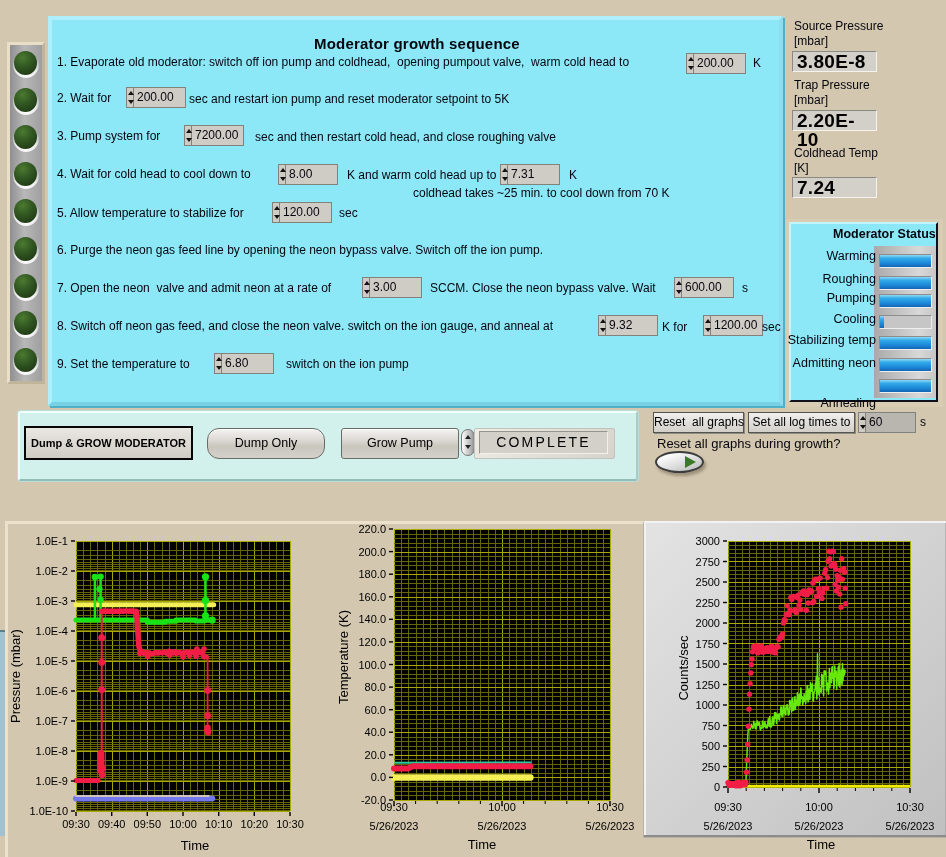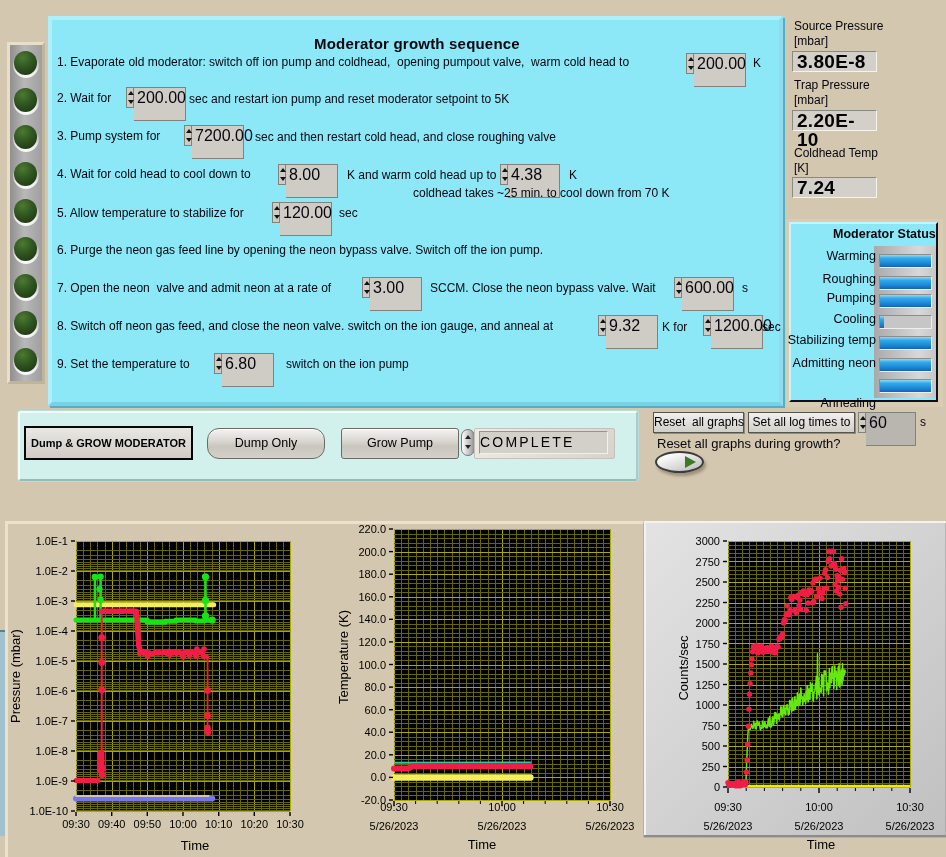--- a/index.html
+++ b/index.html
@@ -1,21 +1,21 @@
 <!DOCTYPE html>
 <html><head><meta charset="utf-8"><style>
 html,body{margin:0;padding:0}
 body{width:946px;height:857px;position:relative;background:#d4c7af;font-family:"Liberation Sans",sans-serif;overflow:hidden}
 .abs{position:absolute}
 .txt{position:absolute;font-size:12px;color:#06060e;white-space:nowrap;line-height:15px}
 .ctl{position:absolute;display:flex}
 .spin{width:8px;height:21px;background:#cfccc5;border:1px solid #82827c;box-sizing:border-box;position:relative}
 .spin:before{content:"";position:absolute;left:1px;top:3px;border-left:3px solid transparent;border-right:3px solid transparent;border-bottom:4px solid #111}
 .spin:after{content:"";position:absolute;left:1px;bottom:3px;border-left:3px solid transparent;border-right:3px solid transparent;border-top:4px solid #111}
-.nbox{height:34px;width:52px;background:#cfccc5;border:1px solid #82827c;border-left:none;box-sizing:border-box;font-size:16px;line-height:19px;padding-left:3px;color:#06060e}
+.nbox{height:21px;width:52px;background:#cfccc5;border:1px solid #82827c;border-left:none;box-sizing:border-box;font-size:12px;line-height:19px;padding-left:3px;color:#06060e}
 .disp{position:absolute;background:#d3d0ca;border-top:1px solid #8a8a84;border-left:1px solid #8a8a84;border-bottom:1px solid #f5f3ee;border-right:1px solid #f5f3ee;box-sizing:border-box;font-weight:bold;font-size:19px;line-height:19px;padding-left:4px;color:#000;letter-spacing:0.3px}
 .btn{position:absolute;box-sizing:border-box;text-align:center;color:#000}
 .gsvg{position:absolute}
 .tk{font-family:"Liberation Sans",sans-serif;font-size:11px;fill:#000}
 .ax{font-family:"Liberation Sans",sans-serif;font-size:13px;fill:#000}
 .led{position:absolute;width:26px;height:27px;border-radius:50%;background:radial-gradient(circle at 50% 82%, #ffffff 0%, #ececec 38%, #a8a8a8 72%, #8d8d8d 100%)}
 .led:after{content:"";position:absolute;left:1px;top:0px;width:23px;height:24px;border-radius:50%;background:radial-gradient(circle at 38% 28%, #4c7a30 0%, #315722 42%, #243f17 75%, #1a330e 100%)}
 .bar{position:absolute;box-sizing:border-box;background:#c6c6c6;border-top:1px solid #8d8d8d;border-left:1px solid #8d8d8d;border-bottom:1px solid #eeeeee;border-right:1px solid #eeeeee}
 .fill{position:absolute;left:0;top:0;bottom:0;background:linear-gradient(180deg,#8ed8f4 0%,#31a9e8 28%,#1b86d6 70%,#1465b4 100%)}
 .slbl{position:absolute;font-size:12.5px;color:#06060e;text-align:right;white-space:nowrap}
@@ -58,21 +58,21 @@
 <div class="txt" style="left:255px;top:130px">sec and then restart cold head, and close roughing valve</div>
 
 <div class="txt" style="left:57px;top:167px">4. Wait for cold head to cool down to</div>
 <div class="ctl" style="left:278px;top:164px">
     <div class="spin"></div>
     <div class="nbox">8.00</div>
   </div>
 <div class="txt" style="left:347px;top:168px">K and warm cold head up to</div>
 <div class="ctl" style="left:500px;top:164px">
     <div class="spin"></div>
-    <div class="nbox">4.38</div>
+    <div class="nbox">7.31</div>
   </div>
 <div class="txt" style="left:569px;top:168px">K</div>
 <div class="txt" style="left:413px;top:186px">coldhead takes ~25 min. to cool down from 70 K</div>
 
 <div class="txt" style="left:57px;top:206px">5. Allow temperature to stabilize for</div>
 <div class="ctl" style="left:272px;top:202px">
     <div class="spin"></div>
     <div class="nbox">120.00</div>
   </div>
 <div class="txt" style="left:339px;top:206px">sec</div>
@@ -151,21 +151,21 @@
 <div class="slbl" style="left:700px;top:396px;width:176px">Annealing</div>
 
 <div class="abs" style="left:18px;top:411px;width:620px;height:70px;background:#d2f0ec;border-radius:3px;border-top:2px solid #effdfb;border-left:2px solid #effdfb;border-bottom:2px solid #94bcb8;border-right:2px solid #a6cdc9;box-sizing:border-box;box-shadow:0 0 0 1px #b9ddd9"></div>
 <div class="btn" style="left:24px;top:426px;width:169px;height:34px;border:2px solid #060606;background:linear-gradient(180deg,#e9e7e2,#cfccc5);font-size:11px;font-weight:bold;line-height:30px;white-space:nowrap">Dump &amp; GROW MODERATOR</div>
 <div class="btn" style="left:207px;top:428px;width:118px;height:31px;border:1px solid #6b6b66;border-radius:12px;background:linear-gradient(180deg,#f4f3f1 0%,#dbd8d2 40%,#c9c6be 60%,#d4d1ca 100%);font-size:12.5px;line-height:29px;box-shadow:inset 0 1px 0 #fff;white-space:nowrap">Dump Only</div>
 <div class="btn" style="left:341px;top:428px;width:118px;height:31px;border:1px solid #6b6b66;border-radius:3px;background:linear-gradient(180deg,#f4f3f1 0%,#dbd8d2 40%,#c9c6be 60%,#d4d1ca 100%);font-size:12.5px;line-height:29px;box-shadow:inset 0 1px 0 #fff;white-space:nowrap">Grow Pump</div>
 <div class="abs" style="left:461px;top:429px;width:14px;height:27px;border-radius:7px;background:linear-gradient(90deg,#fdfdfd,#b9b9b9 70%,#8f8f8f);border:1px solid #777;box-sizing:border-box"></div>
 <div class="abs" style="left:465px;top:435px;border-left:3px solid transparent;border-right:3px solid transparent;border-bottom:4px solid #222"></div>
 <div class="abs" style="left:465px;top:445px;border-left:3px solid transparent;border-right:3px solid transparent;border-top:4px solid #222"></div>
 <div class="abs" style="left:474px;top:428px;width:139px;height:29px;background:linear-gradient(135deg,#efece6,#d6d3cc);border-radius:2px;border:1px solid #c4c1ba"></div>
-<div class="abs" style="left:479px;top:431px;width:129px;height:23px;background:#d3d0ca;border-top:1px solid #97948e;border-left:1px solid #97948e;border-bottom:1px solid #f2f0ea;border-right:1px solid #f2f0ea;box-sizing:border-box;font-size:14px;line-height:21px;text-align:left;letter-spacing:2.2px">COMPLETE</div>
+<div class="abs" style="left:479px;top:431px;width:129px;height:23px;background:#d3d0ca;border-top:1px solid #97948e;border-left:1px solid #97948e;border-bottom:1px solid #f2f0ea;border-right:1px solid #f2f0ea;box-sizing:border-box;font-size:14px;line-height:21px;text-align:center;letter-spacing:2.2px">COMPLETE</div>
 
 <div class="btn" style="left:653px;top:412px;width:91px;height:21px;border:1px solid #55554f;background:linear-gradient(180deg,#f1f0ee,#d2cfc8);font-size:12px;line-height:19px;box-shadow:1px 1px 0 #8d8d86;white-space:nowrap">Reset&nbsp; all graphs</div>
 <div class="btn" style="left:748px;top:412px;width:107px;height:21px;border:1px solid #55554f;background:linear-gradient(180deg,#f1f0ee,#d2cfc8);font-size:12px;line-height:19px;box-shadow:1px 1px 0 #8d8d86;white-space:nowrap">Set all log times to</div>
 <div class="ctl" style="left:858px;top:412px">
     <div class="spin" style="height:21px"></div>
     <div class="nbox" style="width:50px;background:#b9b6b0">60</div>
   </div>
 <div class="txt" style="left:920px;top:415px">s</div>
 <div class="txt" style="left:657px;top:436px;font-size:13px">Reset all graphs during growth?</div>
 <div class="abs" style="left:655px;top:451px;width:49px;height:22px;border-radius:50%;background:linear-gradient(160deg,#fbfbfb 20%,#d2d2d2 70%,#b8b8b8);border:2px solid #3c3c3c;box-sizing:border-box;box-shadow:2px 3px 3px rgba(90,80,60,.45)"></div>

